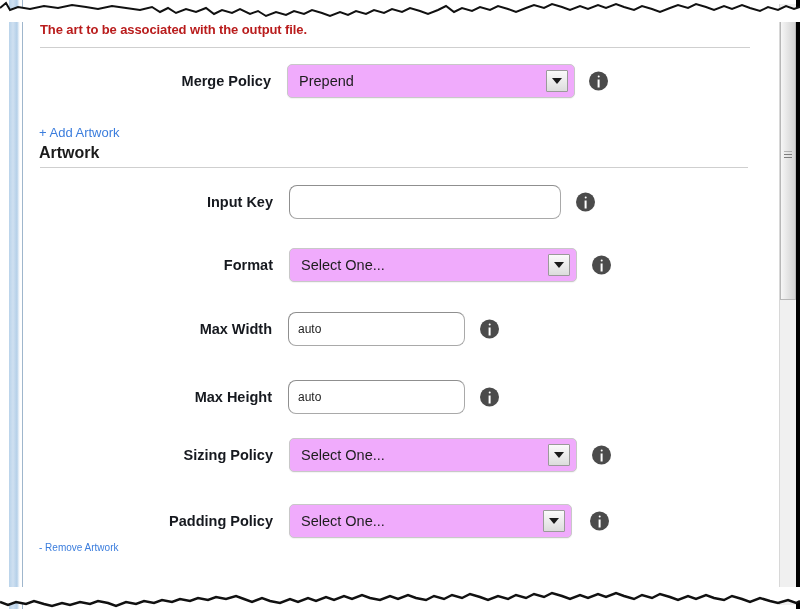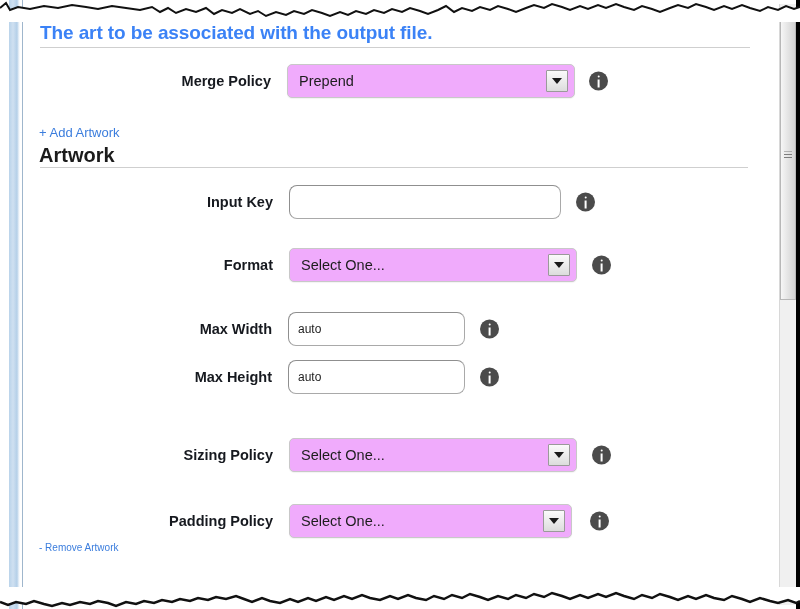--- a/index.html
+++ b/index.html
@@ -100,23 +100,23 @@
     width: 780px;
     height: 609px;
     z-index: 10;
   }
 
   .section-title {
     position: absolute;
     left: 40px;
     top: 22px;
     width: 710px;
-    font-size: 19px;
+    font-size: 13px;
     font-weight: bold;
-    color: #3b82f6;
+    color: #b91c1c;
     letter-spacing: -0.1px;
   }
   .rule {
     position: absolute;
     background: #cfcfcf;
     height: 1px;
   }
   #rule-top { left: 40px; top: 47px; width: 710px; }
   #rule-artwork { left: 40px; top: 167px; width: 708px; }
 
@@ -137,21 +137,21 @@
     left: 39px;
     top: 542px;
     font-size: 10px;
     color: #3b7ddd;
   }
 
   .subsection-title {
     position: absolute;
     left: 39px;
     top: 144px;
-    font-size: 20px;
+    font-size: 16px;
     font-weight: bold;
     color: #1b1b1b;
   }
 
   
   .row { position: absolute; height: 34px; }
   .row .label {
     position: absolute;
     right: 100%;
     margin-right: 16px;
@@ -321,21 +321,21 @@
       </div>
       <div class="info-icon" style="left:303px;"></div>
     </div>
 
     <div class="row" style="left:288px; top:312px; width:177px;">
       <div class="label">Max Width</div>
       <input class="textinput" type="text" style="width: 177px;" value="auto">
       <div class="info-icon" style="left:192px;"></div>
     </div>
 
-    <div class="row" style="left:288px; top:360px; width:177px;padding-left:32px;">
+    <div class="row" style="left:288px; top:380px; width:177px;padding-left:32px;">
       <div class="label">Max Height</div>
       <input class="textinput" type="text" style="width: 177px;" value="auto">
       <div class="info-icon" style="left:192px;"></div>
     </div>
 
     <div class="row" style="left:289px; top:438px; width:288px;">
       <div class="label">Sizing Policy</div>
       <div class="select" style="width:288px;">
         <span class="value">Select One...</span>
         <span class="arrow-btn">

